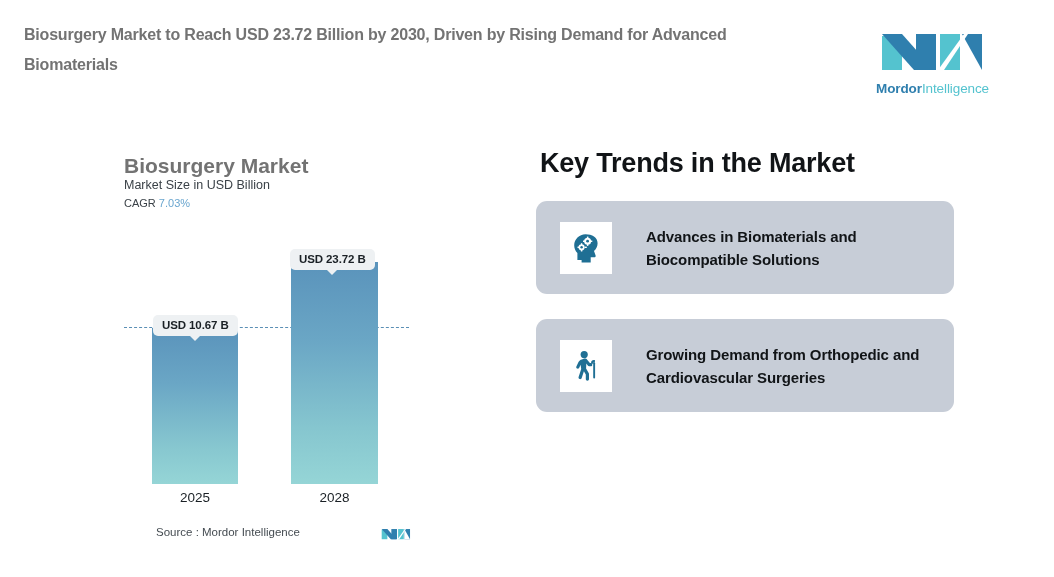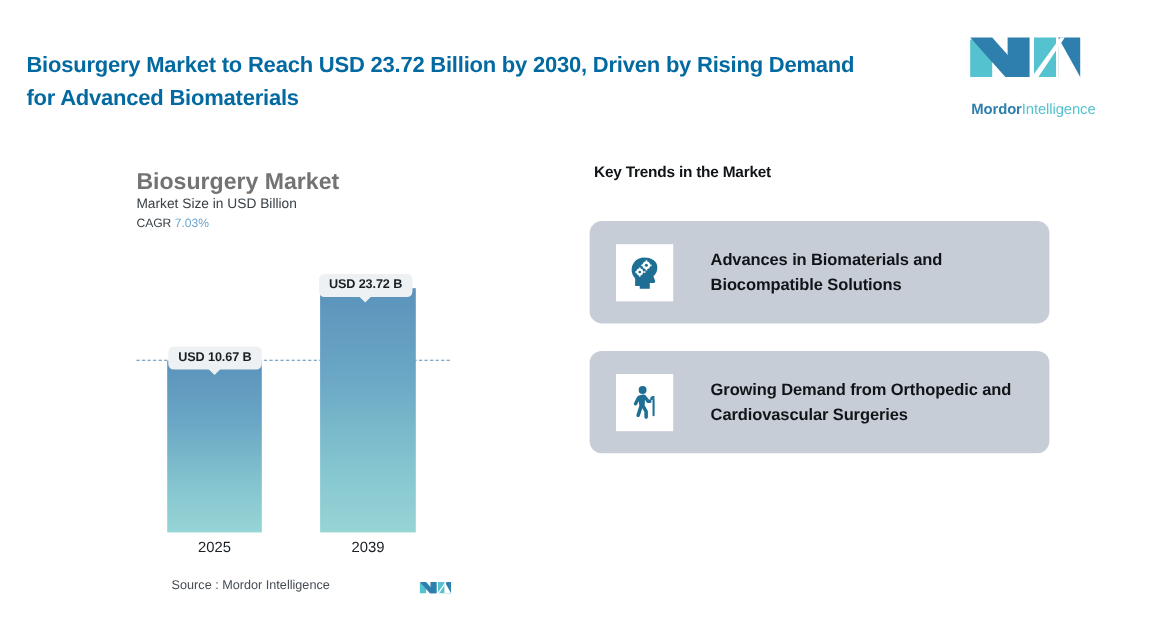--- a/index.html
+++ b/index.html
@@ -8,28 +8,28 @@
     background:#ffffff;
     font-family:"Liberation Sans", sans-serif;
     color:#111417;
     position:relative;
     overflow:hidden;
   }
 
   
   #header { position:absolute; left:0; top:0; width:1054px; height:118px; }
   #page-title {
-    position:absolute; left:24px; top:44px; width:760px;
-    font-size:20px; font-weight:bold; line-height:30px;
-    letter-spacing:-0.2px; color:#0369a1;
+    position:absolute; left:24px; top:20px; width:760px;
+    font-size:16px; font-weight:bold; line-height:30px;
+    letter-spacing:-0.2px; color:#737373;
   }
   #brand-logo { position:absolute; left:876px; top:22px; width:120px; height:74px; }
   #brand-logo .mark { width:120px; height:52px; display:block; }
   #brand-logo .wordmark {
-    margin-top:18px; text-align:right; font-size:13.5px; letter-spacing:-0.1px;
+    margin-top:7px; text-align:left; font-size:13.5px; letter-spacing:-0.1px;
     white-space:nowrap;
   }
   #brand-logo .wordmark .w1 { color:#2f7fae; font-weight:bold; }
   #brand-logo .wordmark .w2 { color:#54c3cf; font-weight:normal; }
 
   
   #chart-panel { position:absolute; left:0px; top:140px; width:470px; height:420px; }
 
   #chart-title {
     position:absolute; left:124px; top:14px;
@@ -88,21 +88,21 @@
   #source-text {
     position:absolute; left:0; top:3px;
     font-size:11.5px; color:#454c52; white-space:nowrap;
   }
   #source-logo { position:absolute; left:224px; top:0px; width:34px; height:20px; }
 
   
   #trends-panel { position:absolute; left:536px; top:140px; width:490px; height:420px; }
   #trends-heading {
     position:absolute; left:4px; top:8px;
-    font-size:14px; font-weight:bold; color:#111417; letter-spacing:-0.2px;
+    font-size:27px; font-weight:bold; color:#111417; letter-spacing:-0.2px;
   }
 
   .trend-card {
     position:absolute; left:0; width:418px; height:93px;
     background:#c7cdd7; border-radius:11px;
     display:flex; align-items:center;
   }
   #trend-card-0 { top:61px; }
   #trend-card-1 { top:179px; }
   #trend-card-2 { top:296px; }
@@ -152,21 +152,21 @@
 
     <div class="dash-line"></div>
 
     <div class="bar" id="bar-2025"></div>
     <div class="bar" id="bar-2030"></div>
 
     <div class="bar-callout" id="callout-2025">USD 10.67 B</div>
     <div class="bar-callout" id="callout-2030">USD 23.72 B</div>
 
     <div class="axis-label" id="axis-2025">2025</div>
-    <div class="axis-label" id="axis-2030">2039</div>
+    <div class="axis-label" id="axis-2030">2028</div>
   </div>
 
   <div id="source-row">
     <div id="source-text">Source :  Mordor Intelligence</div>
     <svg id="source-logo" viewBox="0 0 120 52">
       <polygon points="6,48 6,14 26,14 26,48" fill="#54c3cf"></polygon>
       <polygon points="6,12 26,12 58,48 38,48" fill="#2f7fae"></polygon>
       <polygon points="40,48 40,12 60,12 60,48" fill="#2f7fae"></polygon>
       <polygon points="64,48 64,12 84,12 84,48" fill="#54c3cf"></polygon>
       <polygon points="86,12 106,12 106,48 86,48" fill="#2f7fae"></polygon>

